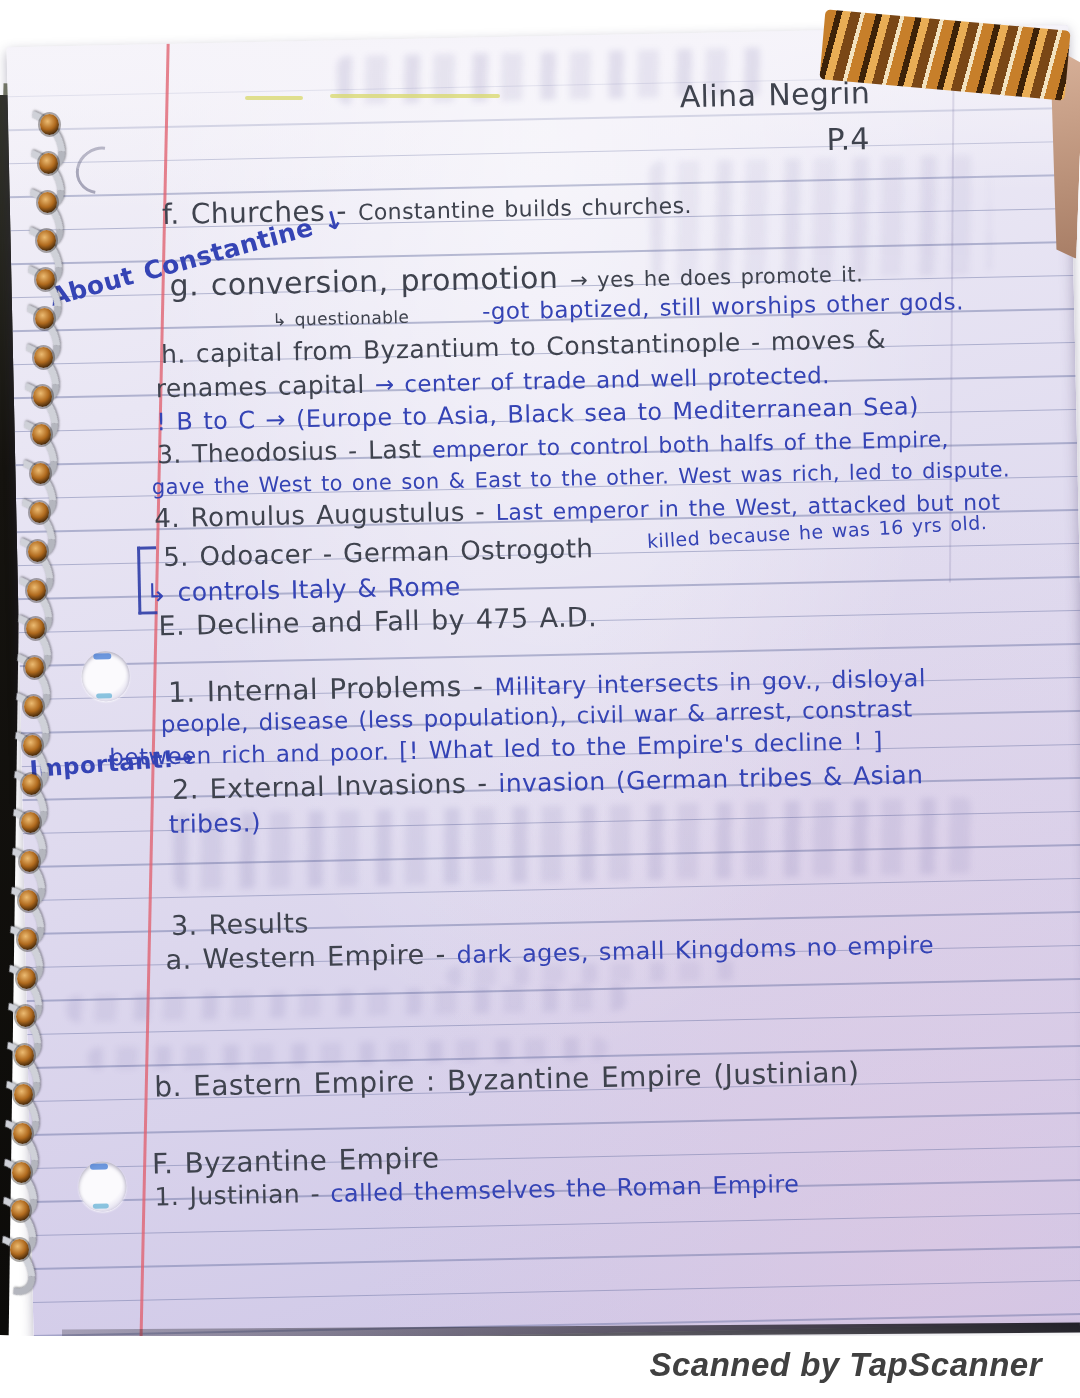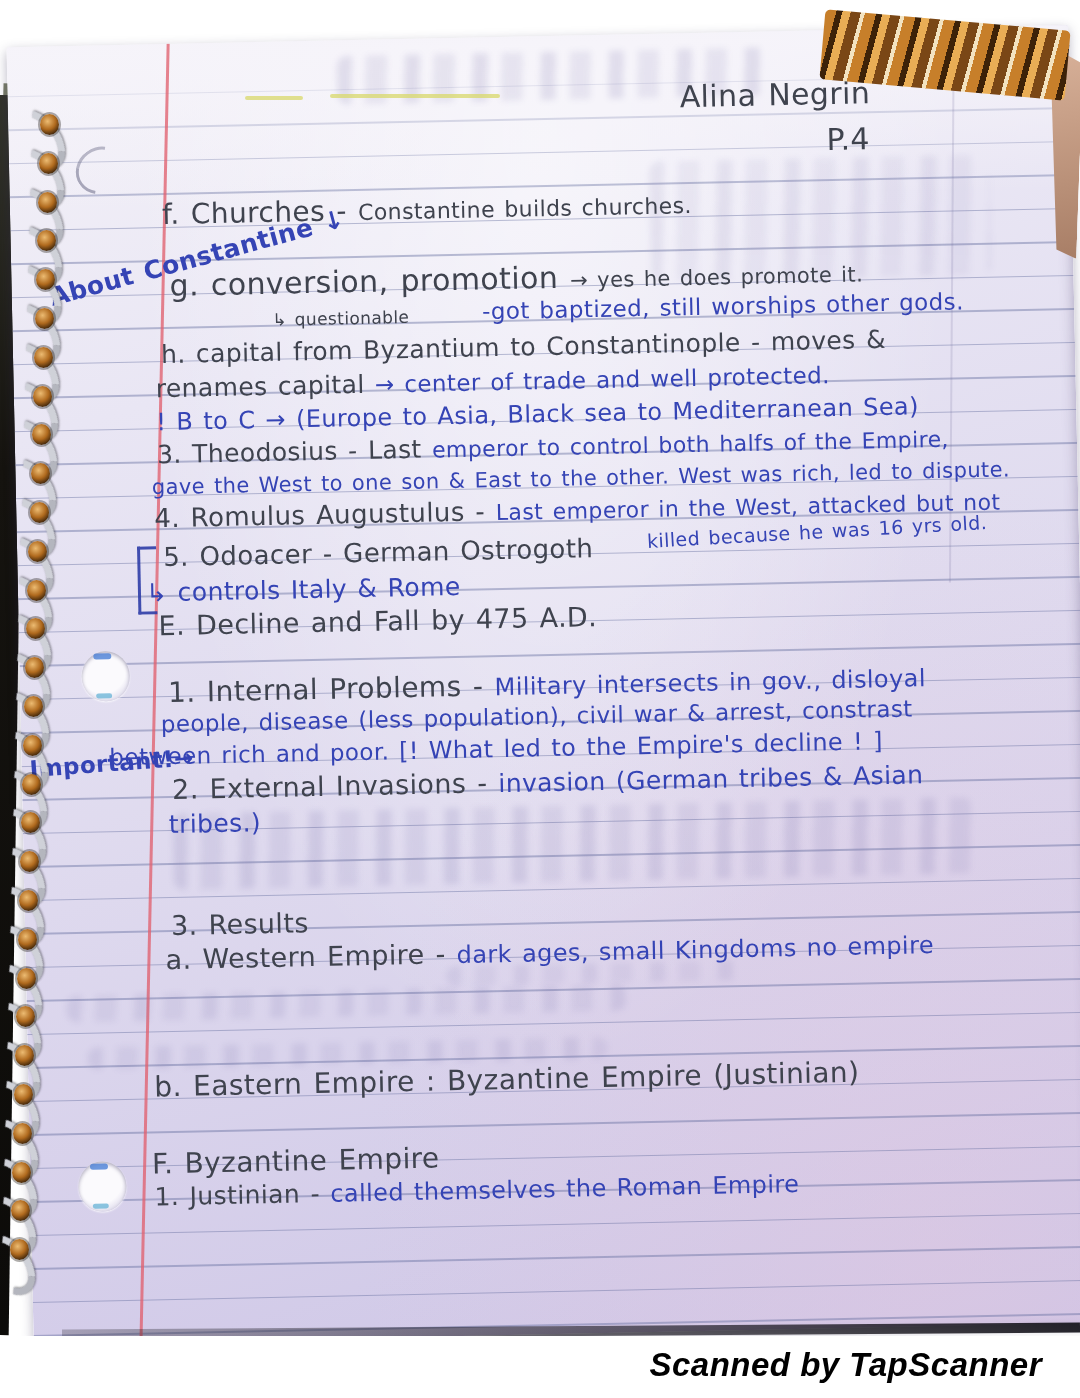--- a/index.html
+++ b/index.html
@@ -121,21 +121,21 @@
     position:absolute;left:62px;top:1326px;width:1018px;height:10px;z-index:3;
     background:linear-gradient(to right, rgba(25,22,30,.25), rgba(16,14,22,.9));
     transform:rotate(-0.4deg);
   }
   .footer-bar{
     position:absolute;left:0;top:1336px;width:1080px;height:62px;background:#ffffff;z-index:5;
   }
   .watermark{
     position:absolute;right:38px;top:10px;
     font-family:"Liberation Sans","DejaVu Sans",sans-serif;
-    font-style:italic;font-weight:600;font-size:33px;color:#000000;letter-spacing:.5px;
+    font-style:italic;font-weight:600;font-size:33px;color:#404040;letter-spacing:.5px;
   }
 </style>
 </head>
 <body>
 
 <div class="cover-patch"></div>
 <div class="cover-strip"></div>
 
 <div class="page">
   <div class="rules"></div>

